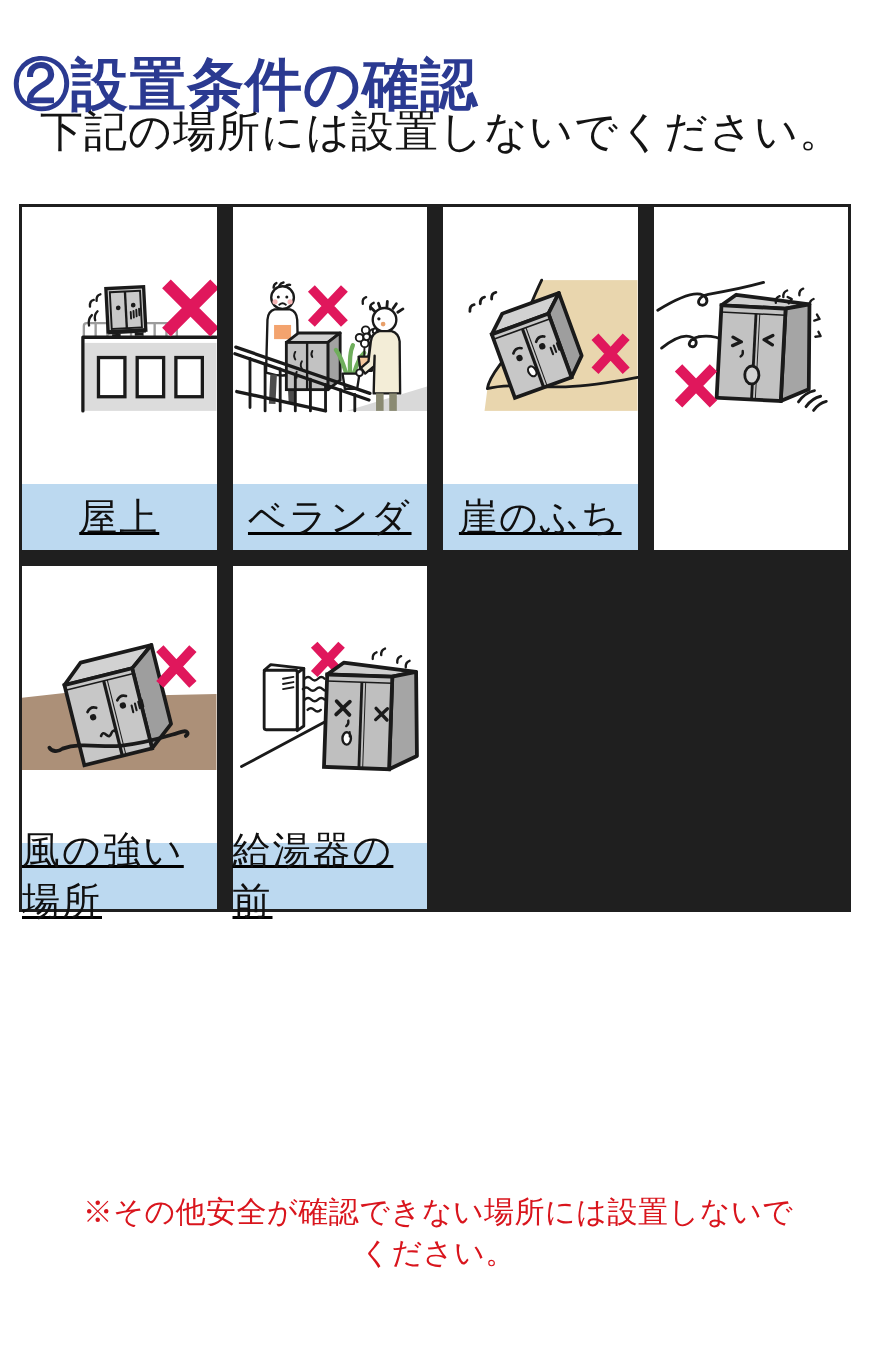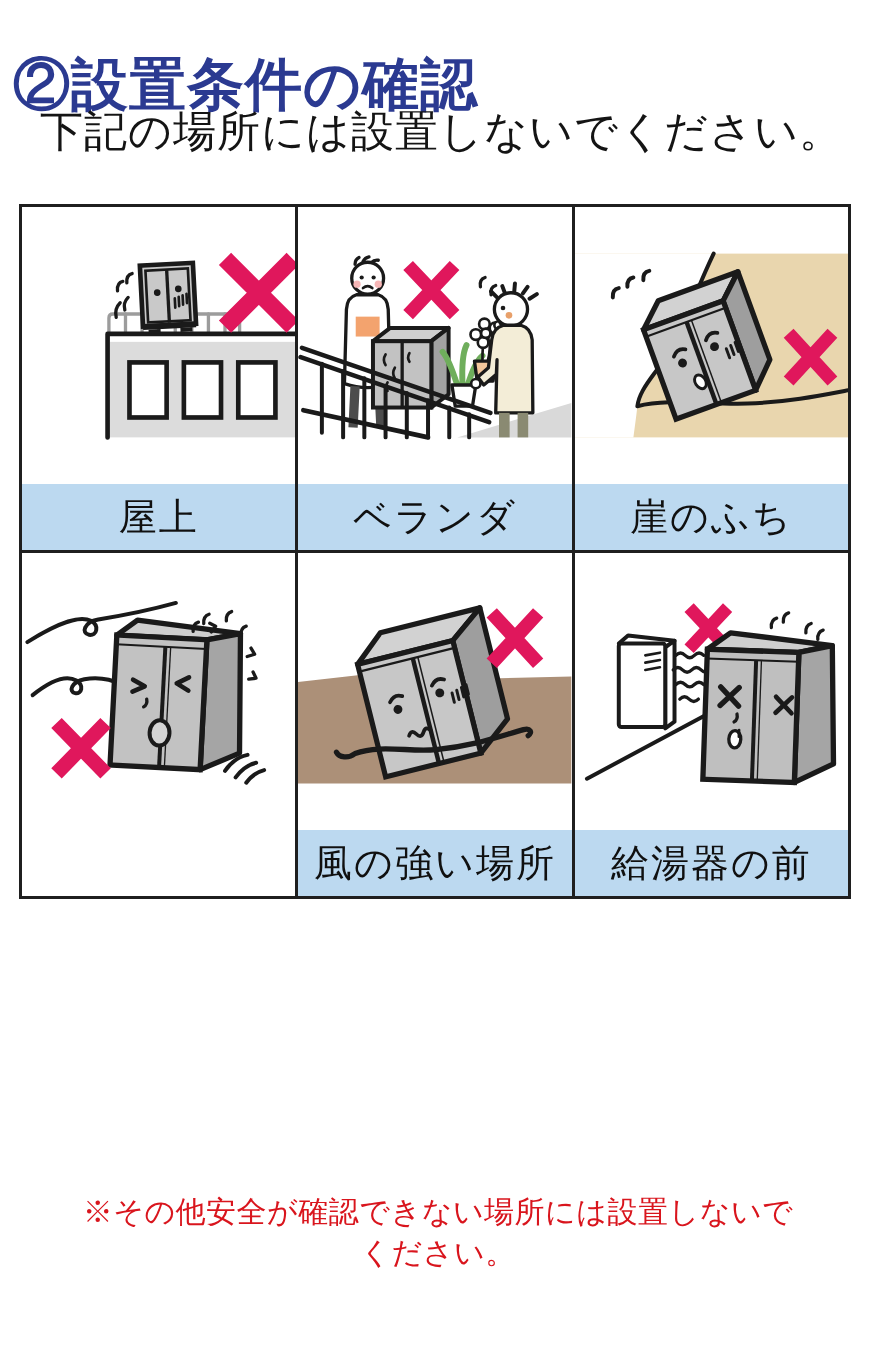--- a/index.html
+++ b/index.html
@@ -3,21 +3,21 @@
 <meta charset="utf-8">
 <style>
   html,body{margin:0;padding:0;background:#fff;}
   .page{position:relative;width:870px;height:1370px;background:#fff;overflow:hidden;
         font-family:"Liberation Sans",sans-serif;}
   .title{position:absolute;left:13px;top:12px;font-size:57px;font-weight:bold;
          color:var(--title-blue,#2b3a91);letter-spacing:1px;margin-top:35px;}
   .subtitle{position:absolute;left:40px;top:103px;font-size:43px;color:#141414;letter-spacing:1px;}
   .grid{position:absolute;left:19px;top:204px;width:832px;box-sizing:border-box;
         border:3px solid var(--border-dark,#1f1f1f);background:var(--border-dark,#1f1f1f);
-        display:grid;grid-template-columns:1fr 1fr 1fr;gap:3px;}
+        display:grid;grid-template-columns:1fr 1fr 1fr 1fr;gap:16px;text-decoration:underline;}
   .cell{background:#fff;}
   .pic{height:277px;background:#fff;overflow:hidden;}
   .pic svg{display:block;width:100%;height:277px;}
   .plabel{height:66px;background:var(--label-bg,#bcd9f0);display:flex;align-items:center;
           justify-content:center;font-size:38px;color:#101010;letter-spacing:2px;}
   .note{position:absolute;left:38px;top:1192px;width:800px;font-size:30px;line-height:1.35;
         color:var(--note-red,#d9151d);letter-spacing:0.5px;text-align:center;}
   .note .l2{}
   
   .ln{fill:none;stroke:#1a1a1a;stroke-linecap:round;stroke-linejoin:round;}

